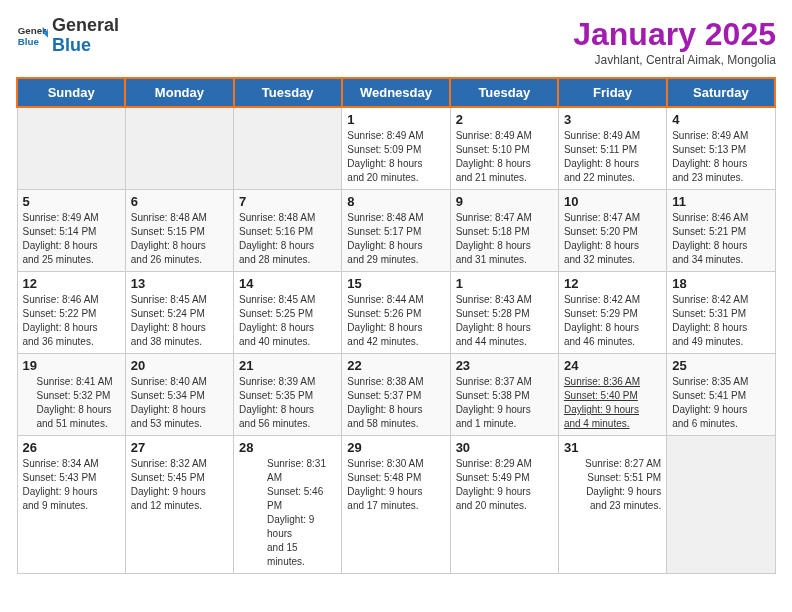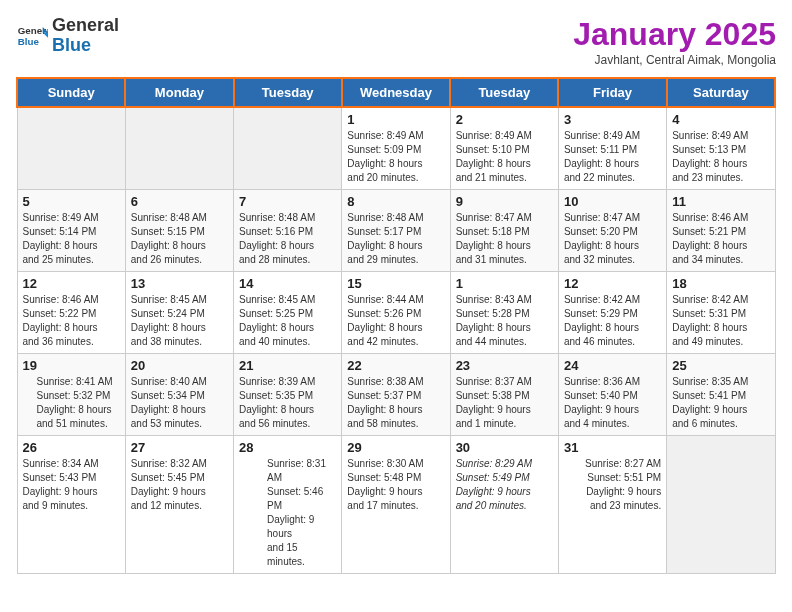--- a/index.html
+++ b/index.html
@@ -290,21 +290,21 @@
         </td>
         <td>
           <span class="day-num">23</span>
           <div class="day-info" style="white-space: pre-line;">Sunrise: 8:37 AM
 Sunset: 5:38 PM
 Daylight: 9 hours
 and 1 minute.</div>
         </td>
         <td>
           <span class="day-num">24</span>
-          <div class="day-info" style="white-space: pre-line;">Sunrise: 8:36 AM
+          <div class="day-info" style="white-space: pre-line; text-decoration: underline;">Sunrise: 8:36 AM
 Sunset: 5:40 PM
 Daylight: 9 hours
 and 4 minutes.</div>
         </td>
         <td>
           <span class="day-num">25</span>
           <div class="day-info" style="white-space: pre-line;">Sunrise: 8:35 AM
 Sunset: 5:41 PM
 Daylight: 9 hours
 and 6 minutes.</div>
@@ -334,21 +334,21 @@
         </td>
         <td>
           <span class="day-num">29</span>
           <div class="day-info" style="white-space: pre-line;">Sunrise: 8:30 AM
 Sunset: 5:48 PM
 Daylight: 9 hours
 and 17 minutes.</div>
         </td>
         <td>
           <span class="day-num">30</span>
-          <div class="day-info" style="white-space: pre-line; font-style: italic;">Sunrise: 8:29 AM
+          <div class="day-info" style="white-space: pre-line;">Sunrise: 8:29 AM
 Sunset: 5:49 PM
 Daylight: 9 hours
 and 20 minutes.</div>
         </td>
         <td>
           <span class="day-num">31</span>
           <div class="day-info" style="white-space: pre-line; text-align: right;">Sunrise: 8:27 AM
 Sunset: 5:51 PM
 Daylight: 9 hours
 and 23 minutes.</div>

